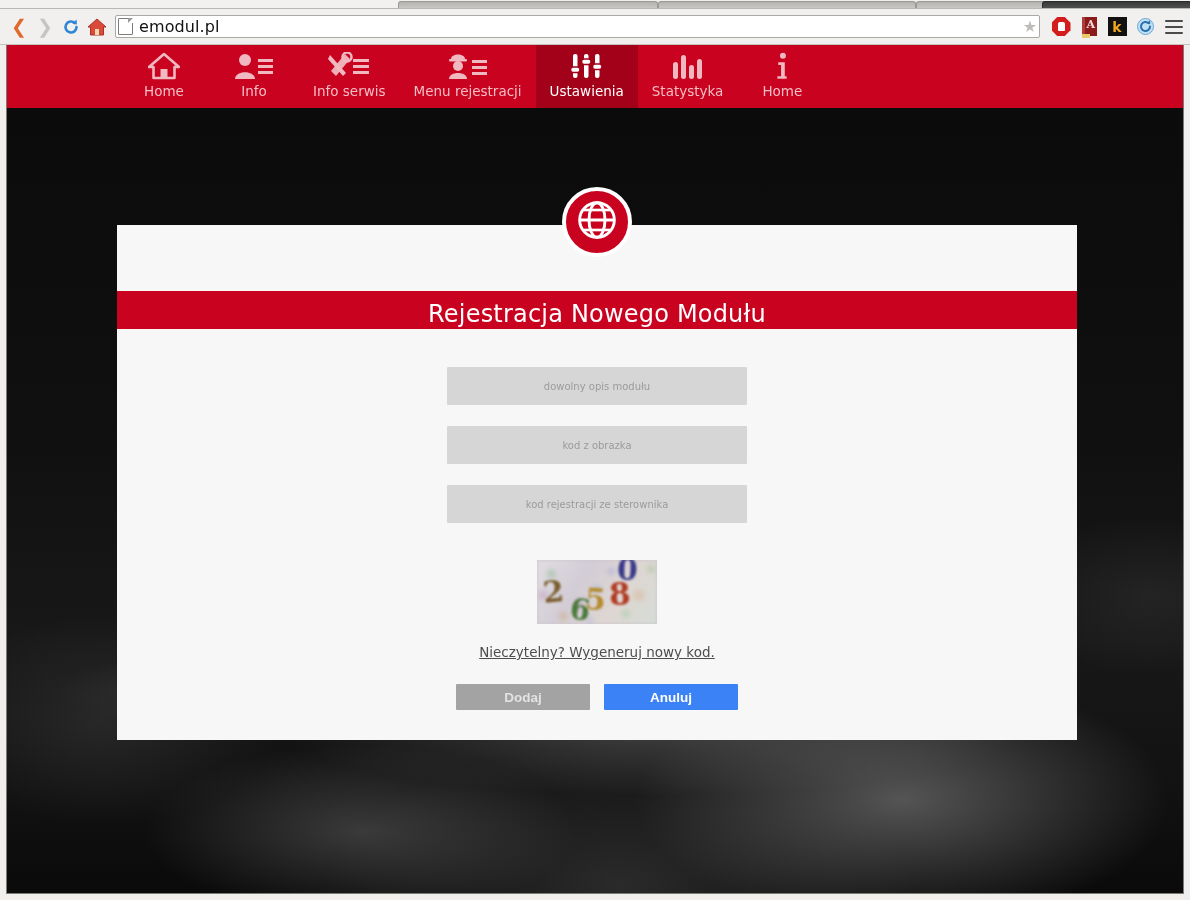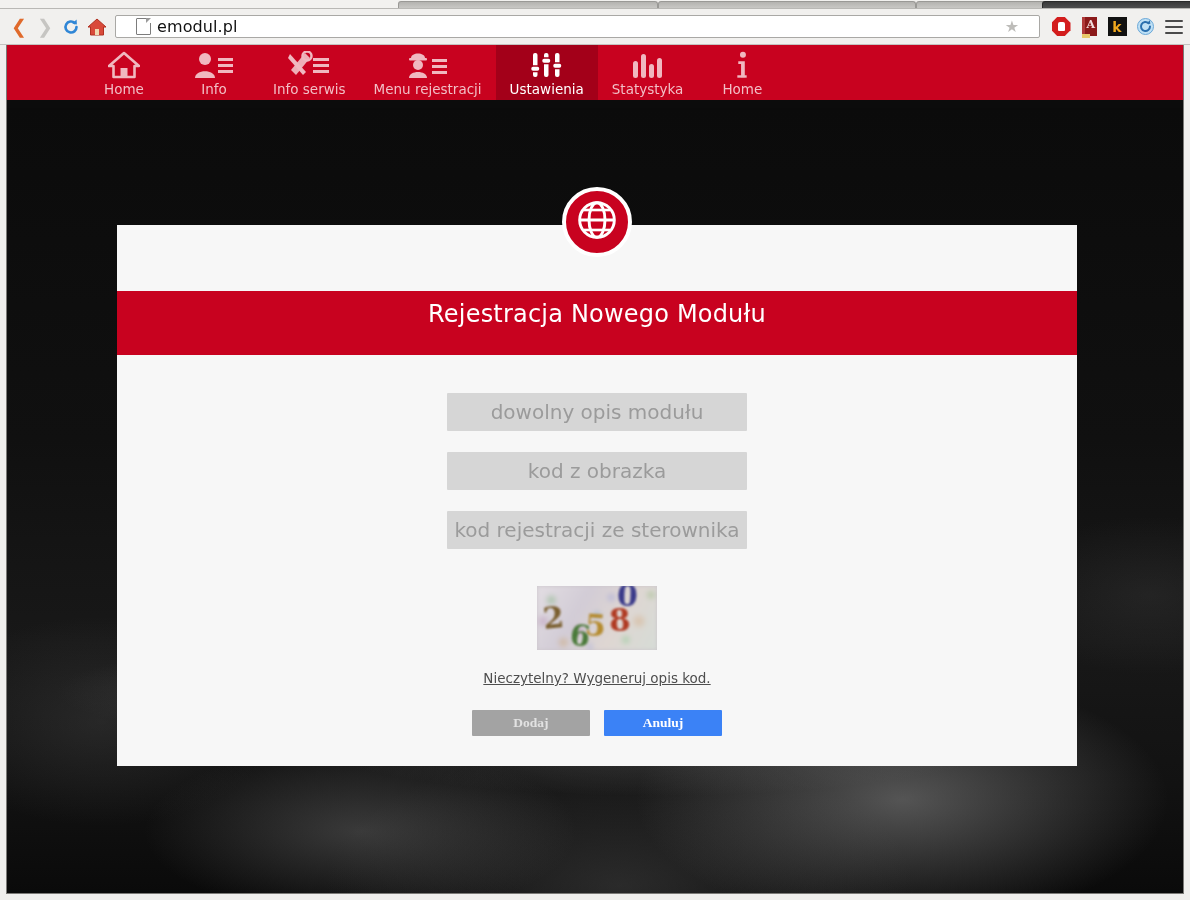--- a/index.html
+++ b/index.html
@@ -81,21 +81,21 @@
 
   .urlbar {
     flex: 1 1 auto;
     height: 23px;
     margin: 0 6px 0 5px;
     background: #ffffff;
     border: 1px solid #a9a8a5;
     border-radius: 2px;
     display: flex;
     align-items: center;
-    padding: 0 20px;
+    padding: 0 2px;
     box-sizing: border-box;
     position: relative;
   }
   .page-ico {
     width: 13px; height: 15px;
     background: #ffffff;
     border: 1px solid #7c7c7c;
     border-radius: 1px;
     margin-right: 6px;
     position: relative;
@@ -198,26 +198,26 @@
     height: 849px;
     overflow: hidden;
     background: #0c0c0c;
     border: 1px solid #7b7a77;
     border-top: none;
     box-sizing: border-box;
   }
 
   
   .site-nav {
-    height: 55px;
+    height: 63px;
     background: #C8021F;
     display: flex;
     align-items: stretch;
     justify-content: flex-start;
-    padding-left: 72px;
+    padding-left: 112px;
     box-sizing: border-box;
     position: relative;
     z-index: 5;
   }
   .nav-item {
     min-width: 90px;
     padding: 6px 14px 4px;
     display: flex;
     flex-direction: column;
     align-items: center;
@@ -293,40 +293,40 @@
     display: flex;
     align-items: center;
     justify-content: center;
   }
   .modal-title {
     background: #C8021F;
     color: #ffffff;
     text-align: center;
     font-size: 24px;
     line-height: 46px;
-    height: 64px;
+    height: 38px;
     font-weight: normal;
     font-family: "DejaVu Sans", "Liberation Sans", sans-serif;
     letter-spacing: 0.2px;
   }
   .modal-body {
     padding: 38px 0 30px;
     background: #f7f7f7;
     display: flex;
     flex-direction: column;
     align-items: center;
   }
   .field {
     width: 300px;
     height: 38px;
     background: #d6d6d6;
     border: none;
     outline: none;
     text-align: center;
-    font-size: 20px;
+    font-size: 10px;
     color: #9b9b9b;
     margin-bottom: 21px;
     font-family: "DejaVu Sans", "Liberation Sans", sans-serif;
     box-sizing: border-box;
     border-radius: 1px;
   }
   .field::placeholder { color: #9b9b9b; opacity: 1; }
 
   .captcha {
     width: 120px;
@@ -368,27 +368,27 @@
     cursor: pointer;
     font-family: "DejaVu Sans", "Liberation Sans", sans-serif;
   }
 
   .btn-row {
     margin-top: 24px;
     display: flex;
     gap: 14px;
   }
   .btn {
-    width: 118px;
+    width: 134px;
     height: 26px;
     border: none;
     font-size: 13.5px;
     font-weight: bold;
     cursor: pointer;
-    font-family: Liberation Serif, serif;
+    font-family: Liberation Sans, sans-serif;
     border-radius: 1px;
   }
   .btn-add    { background: #a3a3a3; color: #e2e2e2; }
   .btn-cancel { background: #3b82f6; color: #ffffff; }
 </style>
 </head>
 <body>
 
 <div class="browser">
 
@@ -584,21 +584,21 @@
 
         <div class="captcha" id="captcha">
           <div class="noise"></div>
         <span class="d" style="left: 6px; top: 14px; font-size: 30px; color: rgb(122, 94, 46); transform: rotate(-6deg);">2</span>
             <span class="d" style="left: 48px; top: 22px; font-size: 30px; color: rgb(181, 139, 46); transform: rotate(4deg);">5</span>
             <span class="d" style="left: 72px; top: 16px; font-size: 31px; color: rgb(176, 58, 34); transform: rotate(-3deg);">8</span>
             <span class="d" style="left: 33px; top: 33px; font-size: 29px; color: rgb(74, 122, 58); transform: rotate(8deg);">6</span>
             <span class="d" style="left: 80px; top: -8px; font-size: 30px; color: rgb(58, 58, 138); transform: rotate(2deg);">0</span>
           </div>
 
-        <div class="regen-link">Nieczytelny? Wygeneruj opis kod.</div>
+        <div class="regen-link">Nieczytelny? Wygeneruj nowy kod.</div>
 
         <div class="btn-row">
           <button class="btn btn-add">Dodaj</button>
           <button class="btn btn-cancel">Anuluj</button>
         </div>
 
       </div>
     </div>
 
   </div>

